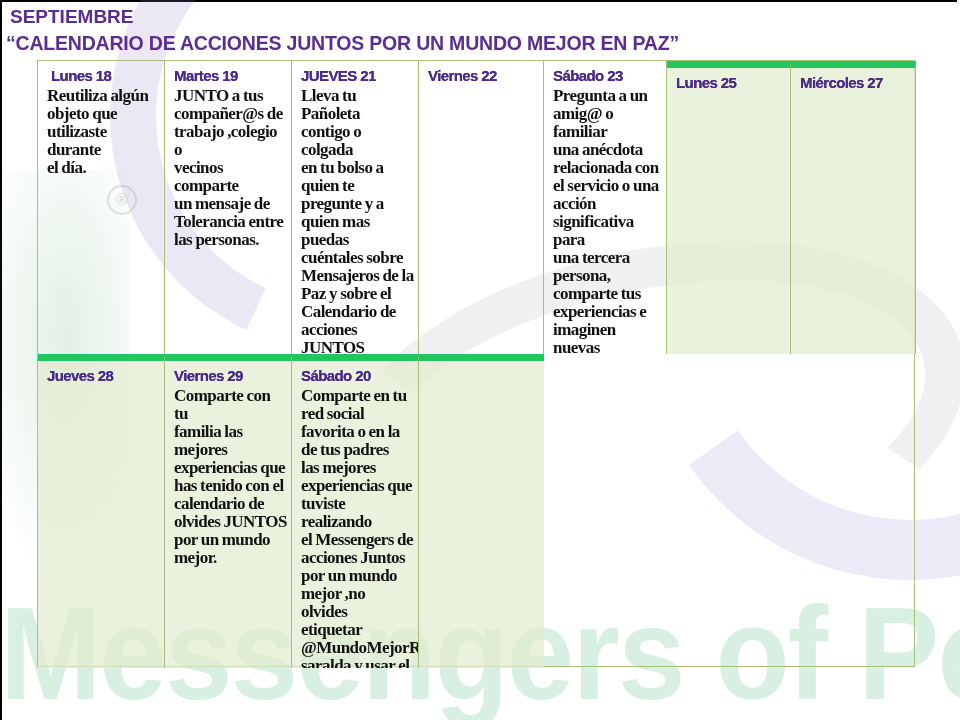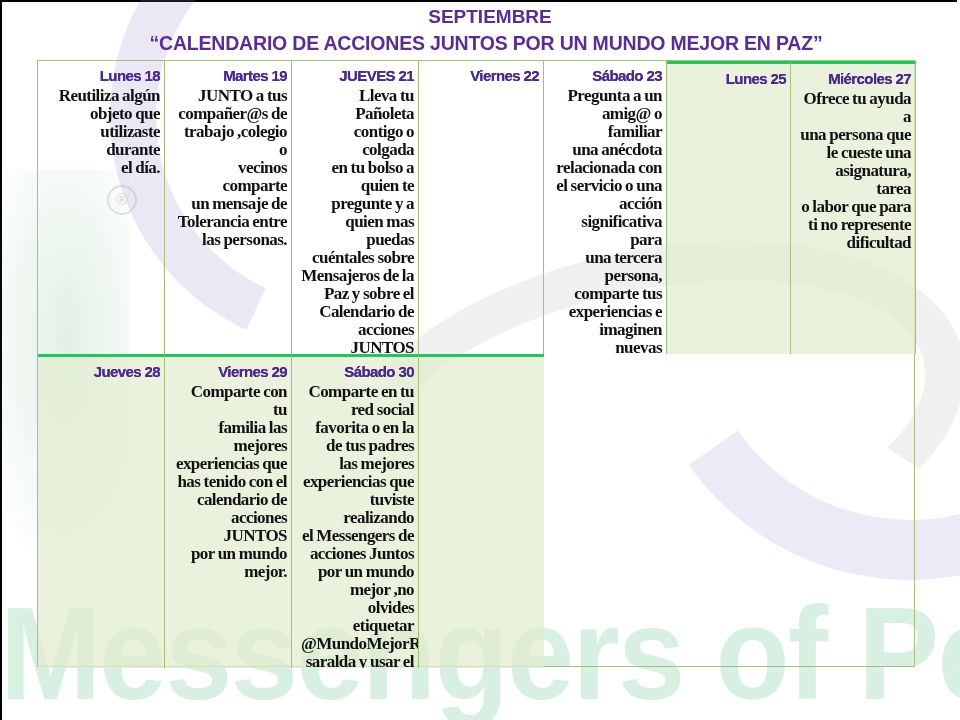--- a/index.html
+++ b/index.html
@@ -43,21 +43,21 @@
       color: rgba(170,170,170,0.45); font-size: 16px; line-height: 26px; text-align: center;
     }
     .wm-text {
       left: 0; top: 578px; width: 960px; text-align: center;
       font-size: 132px; font-weight: bold; letter-spacing: -2px;
       color: rgba(110,200,150,0.28); white-space: nowrap;
       transform: scaleX(0.92); transform-origin: left top;
     }
 
     
-    .title-block { position: absolute; left: 0; top: 6px; width: 960px; text-align: center; }
+    .title-block { position: absolute; left: 0; top: 6px; width: 960px; }
     .title-month {
       display: block; color: #5b2d91; font-weight: bold; font-size: 19px;
       letter-spacing: 0px; position: relative; left: 10px;
     }
     .title-main {
       display: block; color: #5b2d91; font-weight: bold; font-size: 19.5px;
       margin-top: 4px; letter-spacing: -0.2px; white-space: nowrap; position: relative; left: 6px;
     }
 
     
@@ -67,26 +67,25 @@
       grid-template-columns: 127px 127px 127px 125px 123px 124px 125px;
       grid-template-rows: 293px 314px;
       border: 1px solid #a6c07a;
       box-sizing: border-box;
     }
     .cell {
       position: relative; box-sizing: border-box;
       border-right: 1px solid #a6c07a;
       padding: 6px 4px 16px 9px;
       overflow: hidden;
-      text-align: right;
     }
     .cell.last { border-right: none; }
     .cell.r2 {
       background: rgba(226,236,208,0.72);
-      border-top: 3px solid #22c55e;
+      border-top: 7px solid #22c55e;
     }
     .day-name {
       display: block; color: #4b2a8c; font-weight: bold; font-size: 15px;
       line-height: 18px; letter-spacing: -0.6px; margin-bottom: 2px;
       text-shadow: 0 0 0.4px #4b2a8c;
     }
     .day-name.indent { padding-left: 4px; }
     .day-text {
       display: block; color: #111; font-weight: bold; font-size: 17px;
       line-height: 18px; letter-spacing: -0.55px; word-spacing: -0.5px;
@@ -166,45 +165,38 @@
 imaginen nuevas
 acciones sencillas
 para los demás.</span>
   </div>
 
   <div class="cell r2">
     <span class="day-name">Lunes 25</span>
   </div>
   <div class="cell r2">
     <span class="day-name">Miércoles 27</span>
-    <span class="day-text">Ofrece tu ayuda a
-una persona que
-le cueste una
-asignatura, tarea
-o labor que para
-ti no represente
-dificultad</span>
   </div>
   <div class="cell r2">
     <span class="day-name">Jueves 28</span>
   </div>
   <div class="cell r2">
     <span class="day-name">Viernes 29</span>
     <span class="day-text">Comparte con tu
 familia las
 mejores
 experiencias que
 has tenido con el
 calendario de
-acciones  JUNTOS
+olvides  JUNTOS
 por un mundo
 mejor.</span>
   </div>
   <div class="cell r2">
-    <span class="day-name">Sábado  30</span>
+    <span class="day-name">Sábado  20</span>
     <span class="day-text">Comparte en tu
 red social
 favorita o en la
 de tus  padres
 las mejores
 experiencias que
 tuviste realizando
 el Messengers de
 acciones Juntos
 por un mundo

